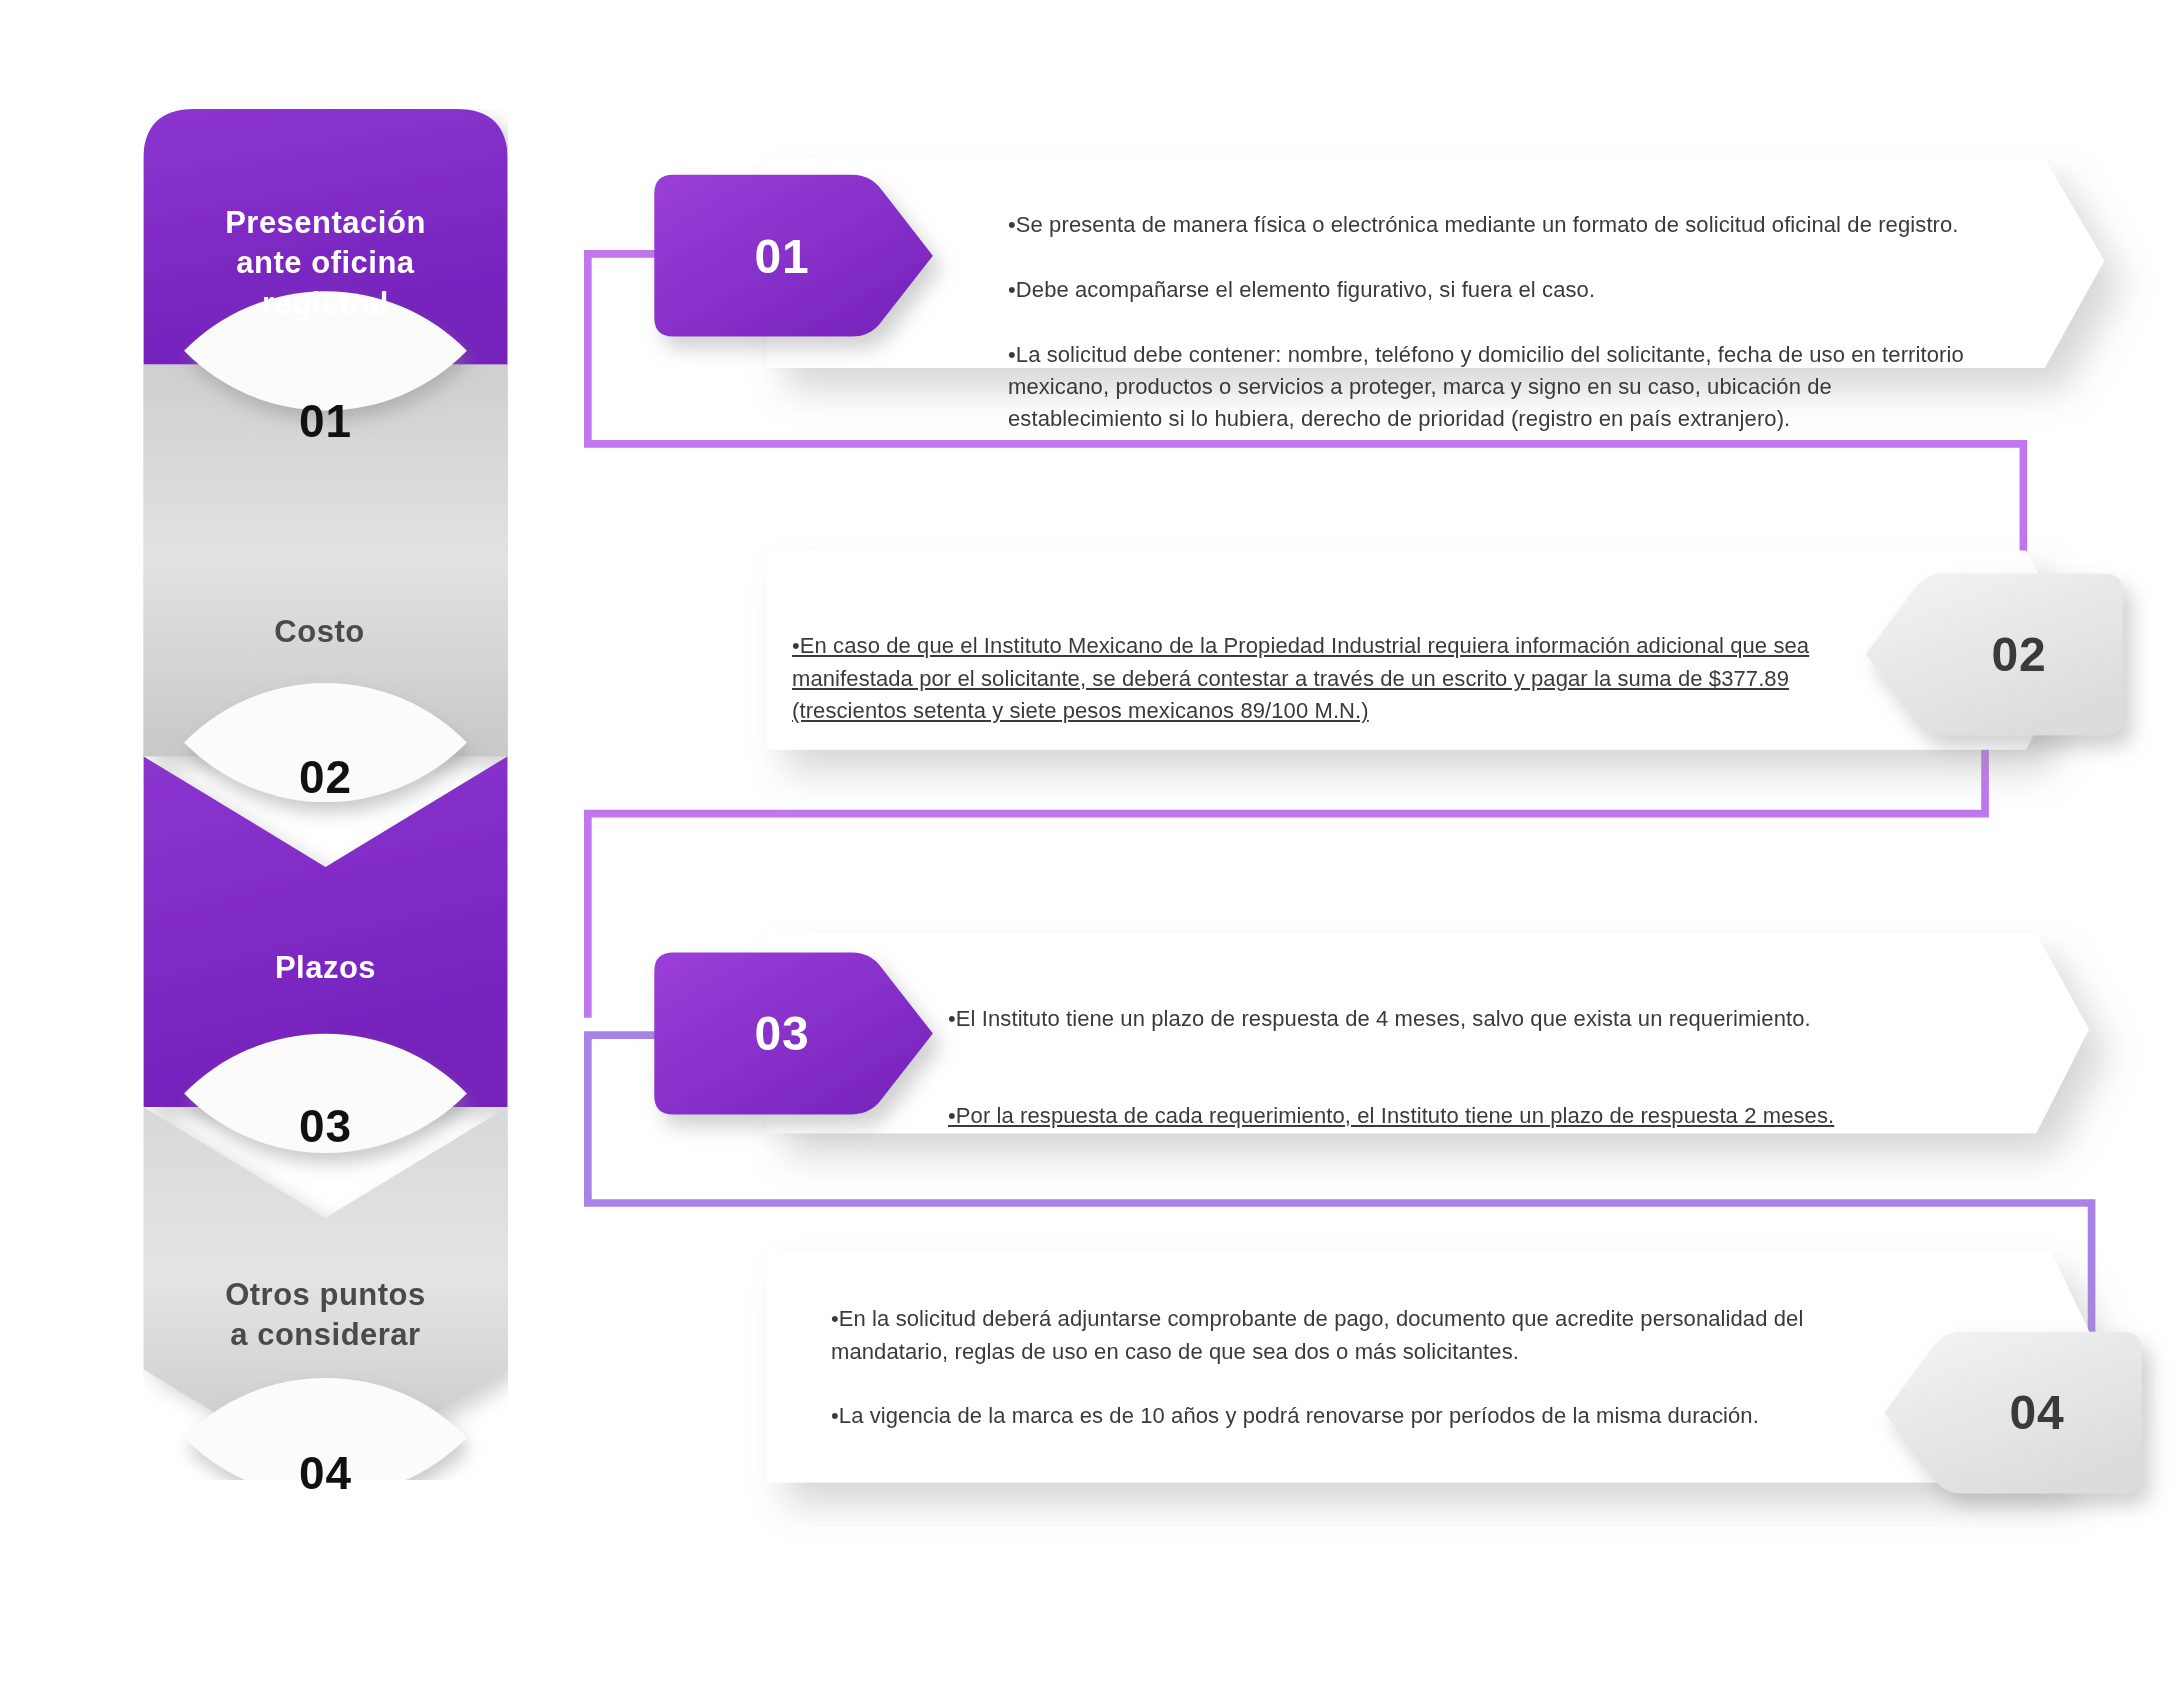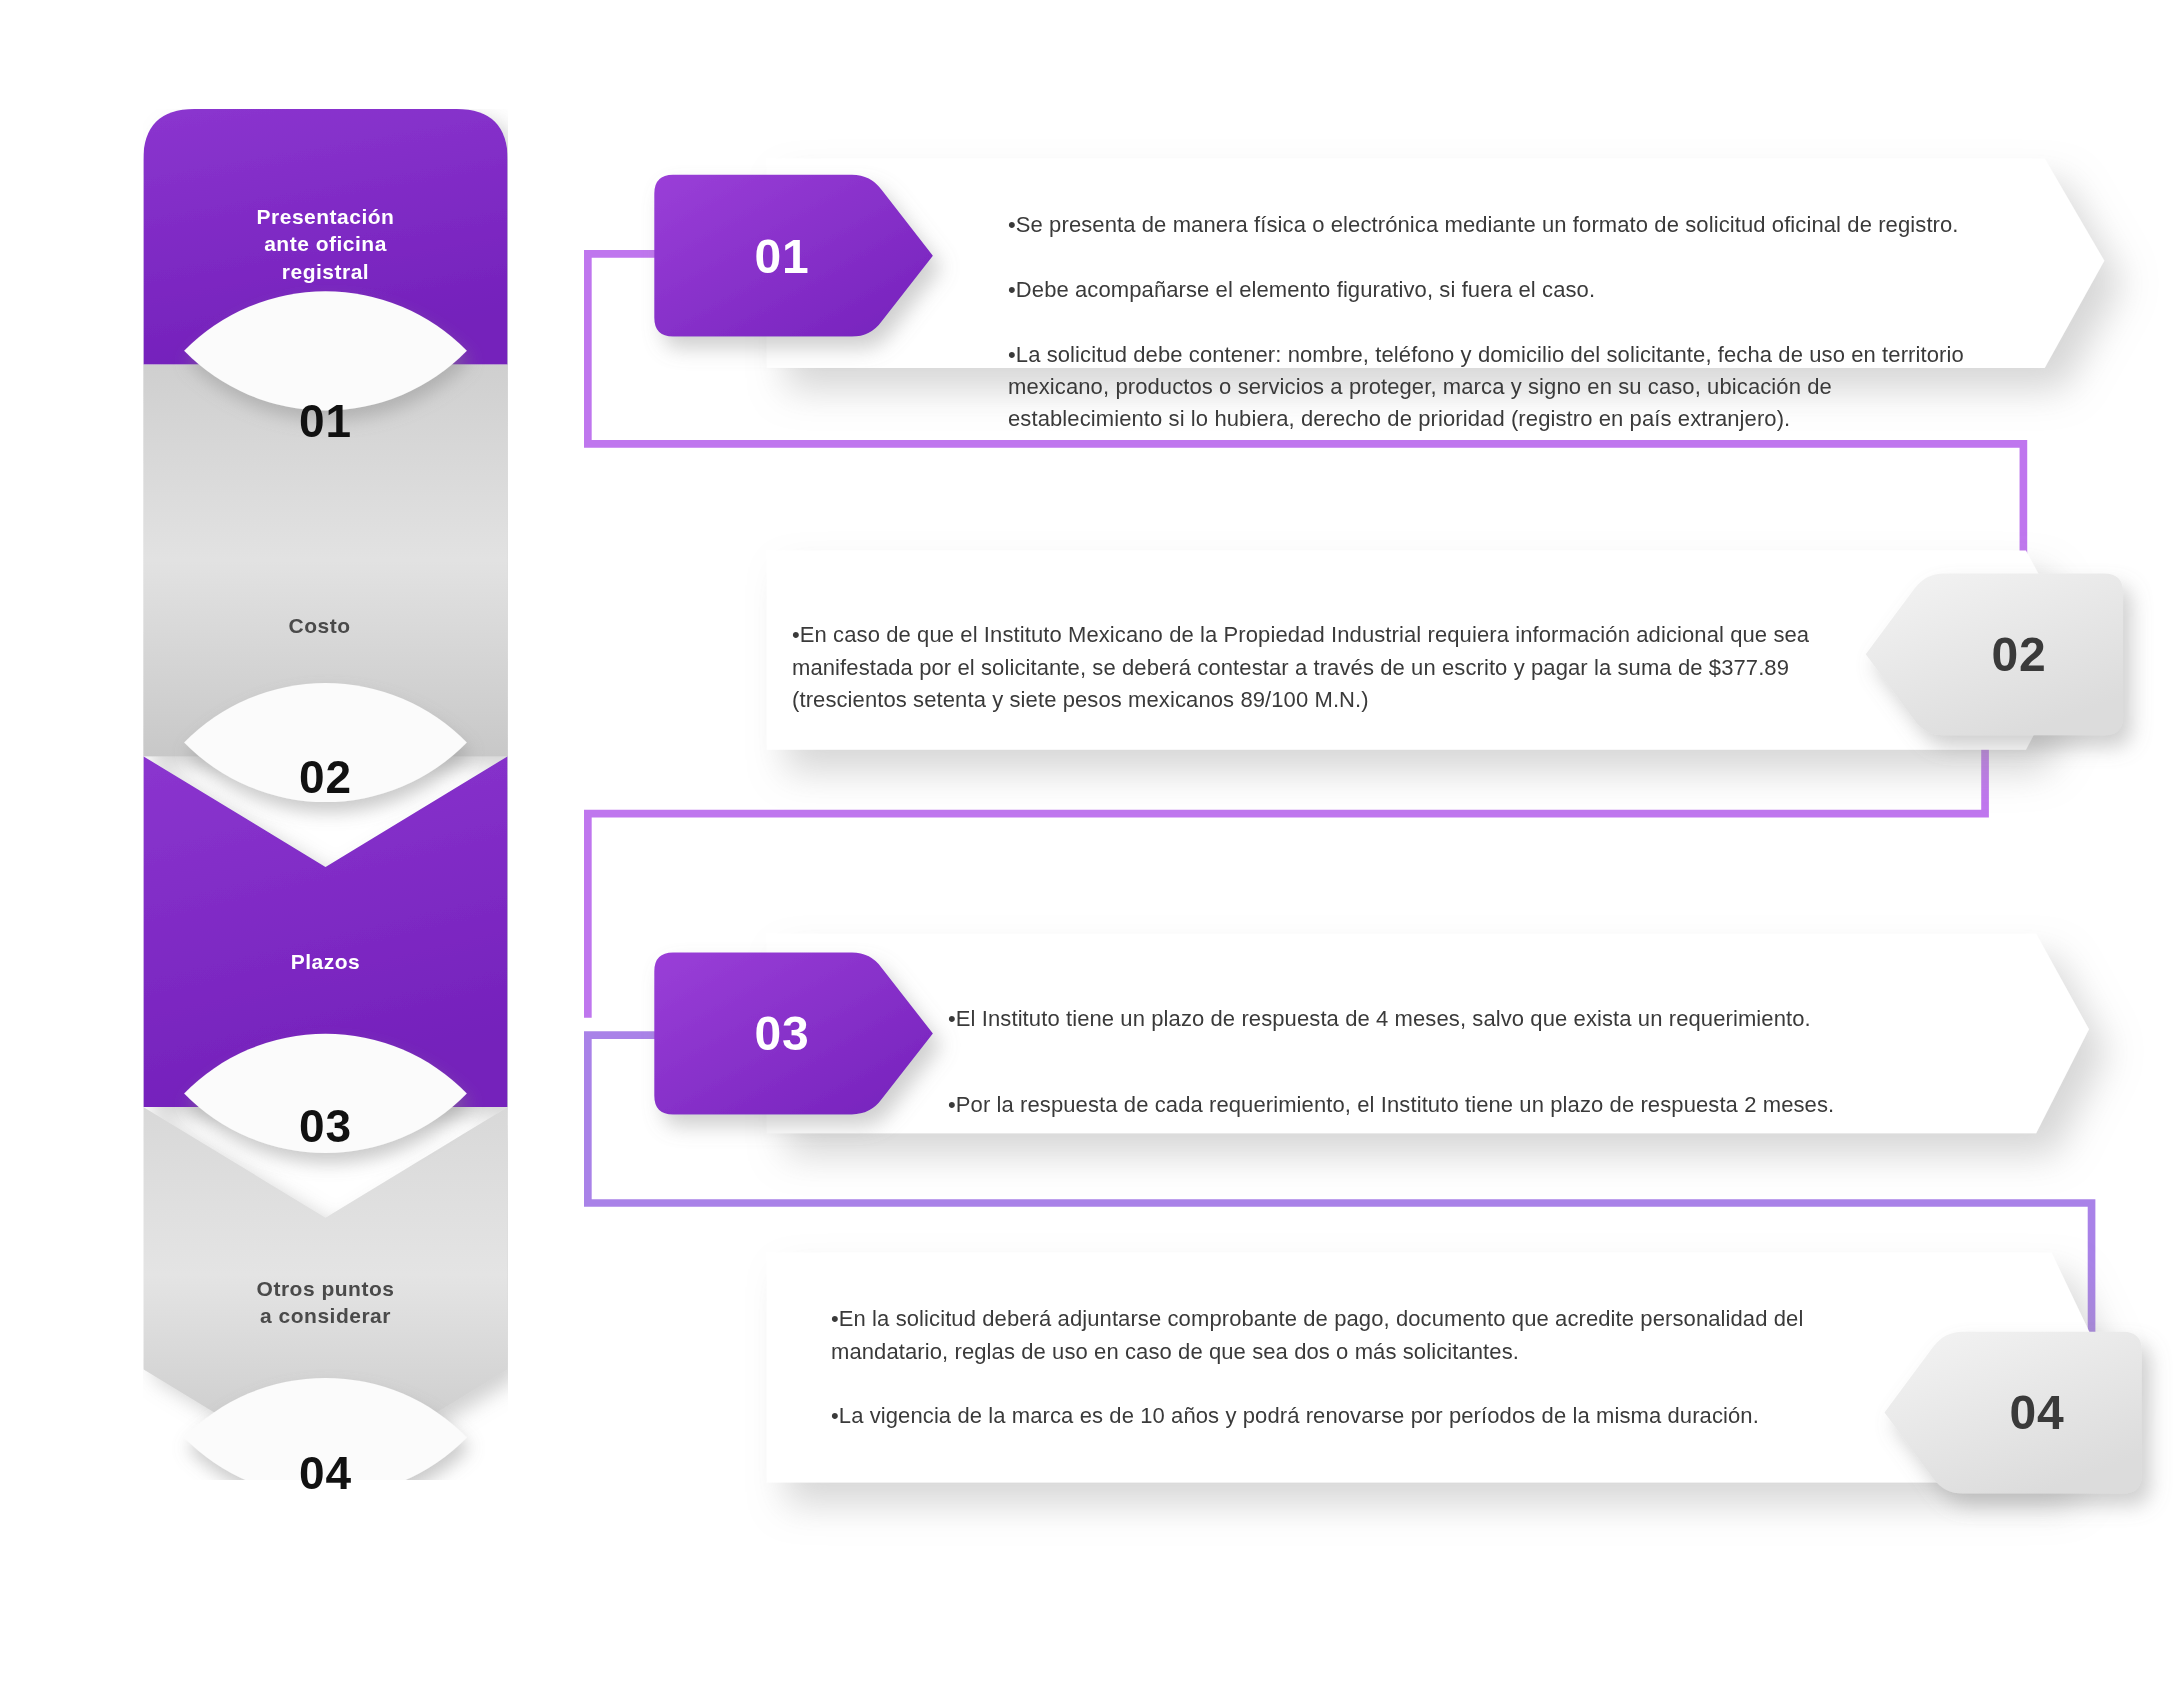--- a/index.html
+++ b/index.html
@@ -23,21 +23,21 @@
   }
   .card-text{
     position:absolute;
     color:#3a3a3a;
     font-size:22px;
     line-height:1.47;
     letter-spacing:0.1px;
     white-space:pre-line;
   }
   .card-text p{margin:0 0 0 0;}
-  .card-text p.gap{margin-top:21px;}
+  .card-text p.gap{margin-top:32px;text-decoration:underline;}
 
   
   .badge{
     position:absolute;
     display:flex;align-items:center;justify-content:center;
     font-weight:bold;
     letter-spacing:0.9px;
   }
   .badge span{position:relative;z-index:3;}
   .badge.purple span{color:#ffffff;font-size:48px;}
@@ -48,21 +48,21 @@
     font-weight:bold;
     font-size:46px;
     color:#111111;
     letter-spacing:0.9px;
     text-align:center;
     z-index:6;
   }
   .rail-label{
     position:absolute;
     font-weight:bold;
-    font-size:21px;
+    font-size:31px;
     line-height:1.30;
     text-align:center;
     letter-spacing:0.5px;
     z-index:5;
     white-space:pre-line;
   }
   .rail-label.on-purple{color:#ffffff;}
   .rail-label.on-grey{color:#4a4a4a;}
 </style>
 </head>

